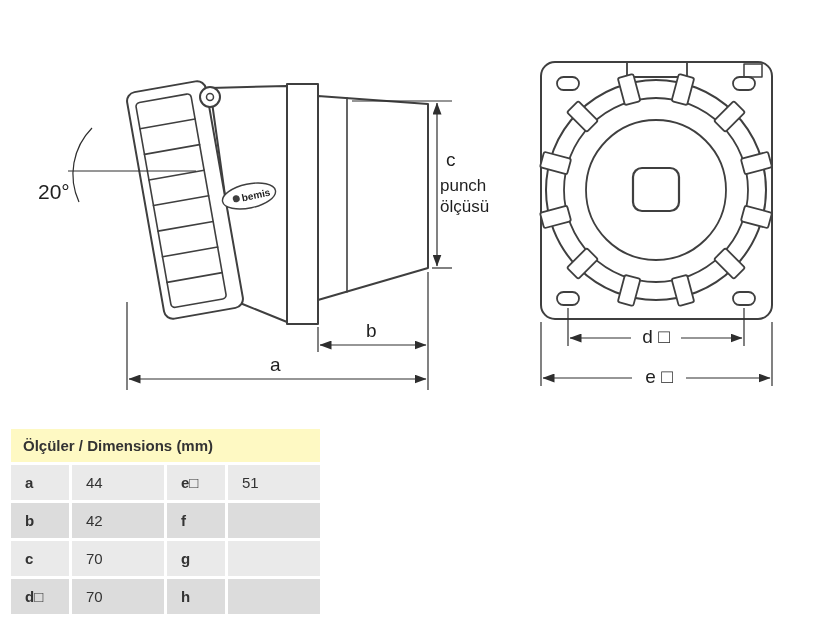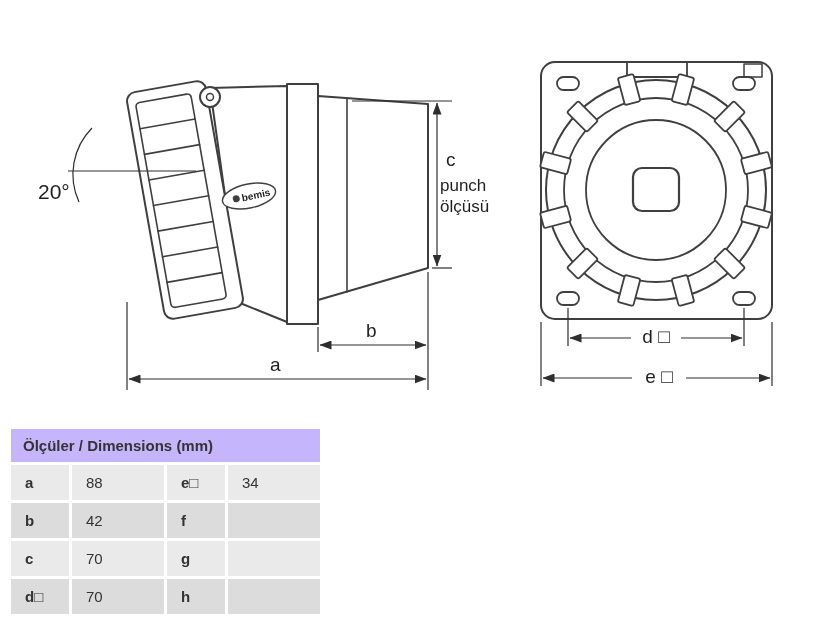--- a/index.html
+++ b/index.html
@@ -1,21 +1,21 @@
 <!DOCTYPE html>
 <html><head>
 <meta charset="utf-8">
 <style>
   html,body{margin:0;padding:0;background:#ffffff;}
   .page{position:relative;width:825px;height:625px;background:#fff;overflow:hidden;
         font-family:"Liberation Sans","DejaVu Sans",sans-serif;}
   .drawing{position:absolute;left:0;top:0;}
   svg text{font-family:"Liberation Sans","DejaVu Sans",sans-serif;fill:#1f1f1f;}
   .dims-table{position:absolute;left:8px;top:426px;border-collapse:separate;border-spacing:3px;}
-  .dims-table th{background:#c4b5fd;font-size:15px;font-weight:bold;color:#333;
+  .dims-table th{background:#fef9c3;font-size:15px;font-weight:bold;color:#333;
                  text-align:left;padding:8px 12px;min-width:228px;}
   .dims-table td{font-size:15px;color:#333;padding:9px 0 9px 14px;}
   .dims-table td.key{width:44px;font-weight:bold;}
   .dims-table td.val{width:78px;}
   .dims-table tr.r-a td{background:#eaeaea;}
   .dims-table tr.r-b td{background:#dcdcdc;}
 </style>
 </head>
 <body>
 
@@ -127,23 +127,23 @@
 
   <table class="dims-table">
     <thead>
       <tr>
         <th colspan="4">Ölçüler / Dimensions (mm)</th>
       </tr>
     </thead>
     <tbody>
       <tr class="r-a">
         <td class="key">a</td>
-        <td class="val">88</td>
+        <td class="val">44</td>
         <td class="key">e□</td>
-        <td class="val">34</td>
+        <td class="val">51</td>
       </tr>
       <tr class="r-b">
         <td class="key">b</td>
         <td class="val">42</td>
         <td class="key">f</td>
         <td class="val"></td>
       </tr>
       <tr class="r-a">
         <td class="key">c</td>
         <td class="val">70</td>

